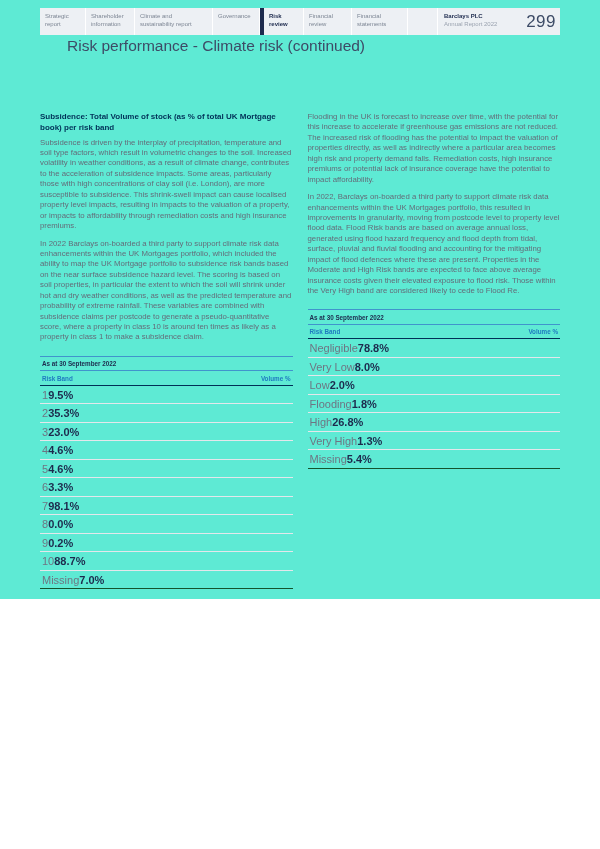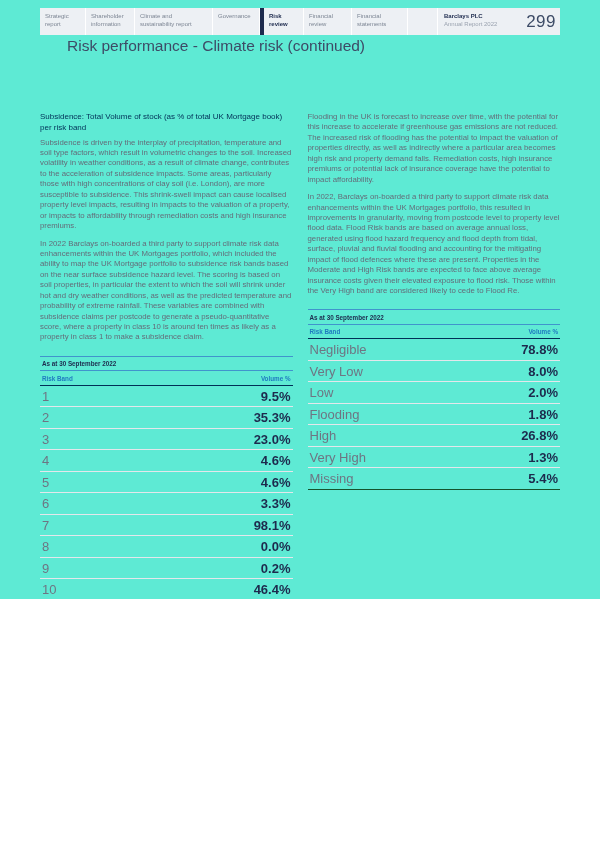--- a/index.html
+++ b/index.html
@@ -19,30 +19,30 @@
   .brand-sub { color:#9ba3b0; }
   .pageno-cell { background:#edf0f4; width:44px; display:flex; align-items:center; justify-content:flex-end; padding-right:4px; }
   .pageno { font-size:17px; color:#3d4b66; letter-spacing:0.5px; }
 
   
   .page-title { position:absolute; top:37px; left:40px; font-size:15.5px; font-weight:400; color:#3d4b66;margin-left:27px; }
 
   
   .columns { position:absolute; top:112px; left:40px; width:520px; display:flex; gap:15px; }
   .col { width:252.5px; }
-  .sec-heading { font-size:8px; font-weight:normal; color:#003057; line-height:1.35; margin-bottom:4px; }
+  .sec-heading { font-size:8px; font-weight:bold; color:#003057; line-height:1.35; margin-bottom:4px; }
   .body-par { font-size:7.8px; color:#646c79; line-height:1.34; margin-bottom:7px; }
 
   
   .dtable { margin-top:13px; }
   .t-caption { border-top:1.5px solid #4094cc; border-bottom:1px solid #4094cc;
                font-size:6.3px; font-weight:bold; color:#1d2a4d; padding:3.5px 0 3px 2px; }
   .t-head { display:flex; justify-content:space-between; font-size:6.3px; font-weight:bold;
             color:#1f7ac0; padding:3.5px 2px 3px 2px; border-bottom:1.5px solid #003057; }
-  .t-row { display:flex; justify-content:space-between; font-size:13px; padding:3px 2px 2.5px 2px;
+  .t-row { display:flex; font-size:11px; padding:3px 2px 2.5px 2px;
            border-bottom:1px solid #e4e7eb; }
   .t-row:last-child { border-bottom:1px solid #14532d; }
   .t-label { color:#6e7583; }
   .t-value { color:#1d2a4d; font-weight:bold; }
 </style>
 </head>
 <body>
 
 <div class="page">
 
@@ -112,21 +112,21 @@
             <div class="t-row">
               <span class="t-label">8</span>
               <span class="t-value">0.0%</span>
             </div>
             <div class="t-row">
               <span class="t-label">9</span>
               <span class="t-value">0.2%</span>
             </div>
             <div class="t-row">
               <span class="t-label">10</span>
-              <span class="t-value">46.4%</span>
+              <span class="t-value">88.7%</span>
             </div>
             <div class="t-row">
               <span class="t-label">Missing</span>
               <span class="t-value">7.0%</span>
             </div>
           </div>
       </div>
     </div>
 
     <div class="col">

